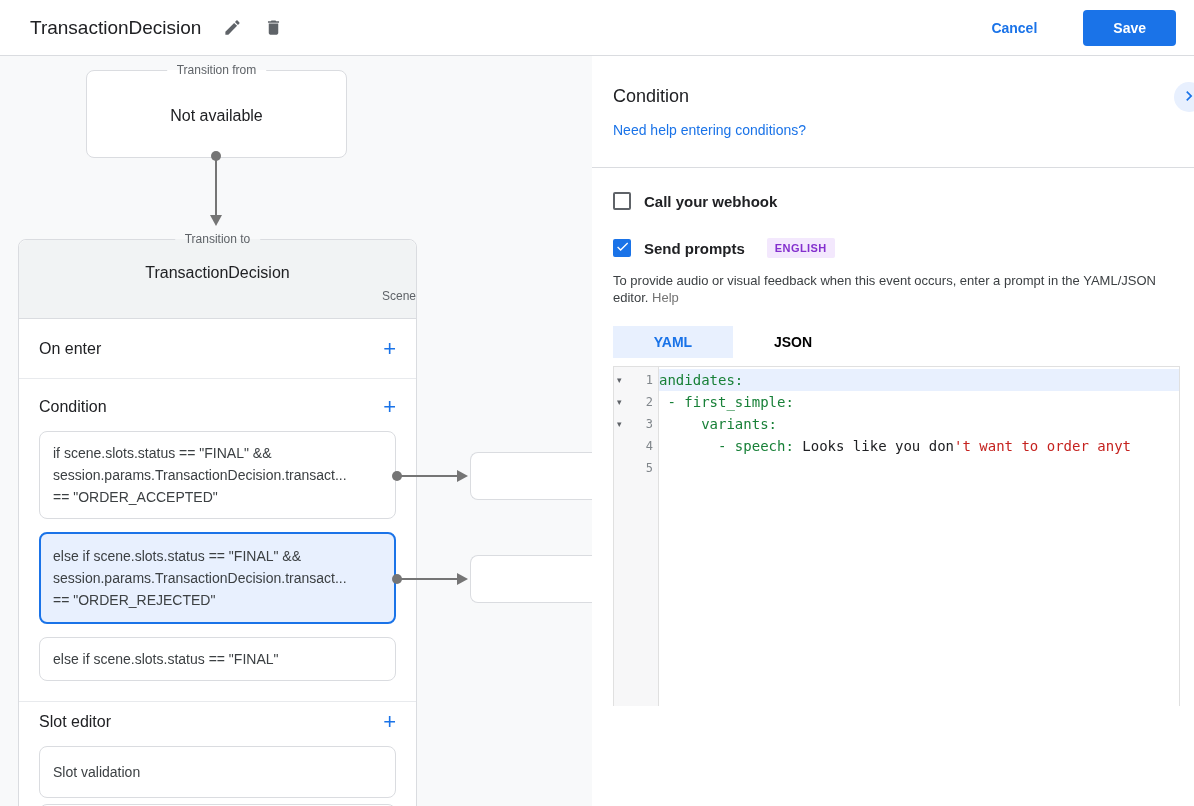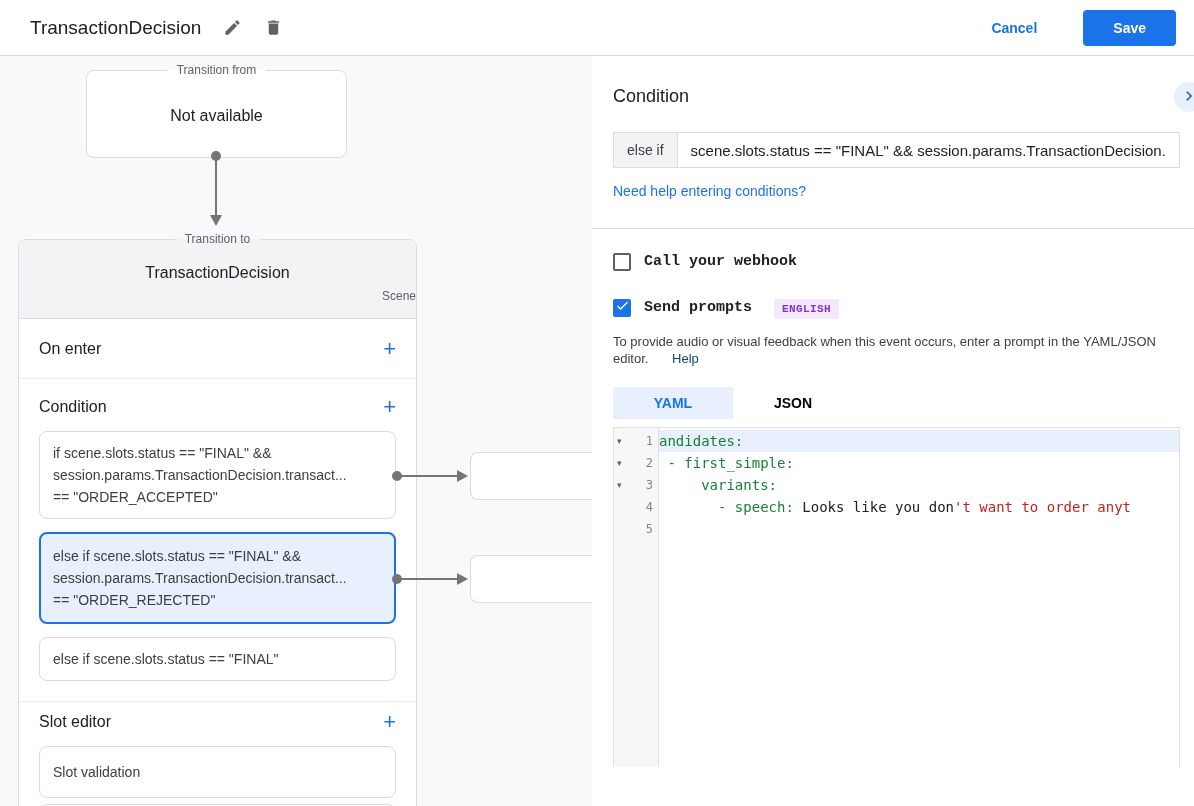--- a/index.html
+++ b/index.html
@@ -110,38 +110,38 @@
     background:#f1f3f4; border-right:1px solid #dadce0; display:flex; align-items:center;
     padding:0 13px; font-size:14px; color:#3c4043; white-space:nowrap;
   }
   .cond-expr{
     flex:1; border:none; outline:none; padding:0 13px; font-family:inherit;
     font-size:15px; color:#202124; background:#fff; white-space:nowrap; overflow:hidden;
   }
   .help-link{ display:inline-block; margin-top:15px; font-size:14px; color:#1a73e8; text-decoration:none; cursor:pointer; }
   .panel-divider{ border:none; border-top:1px solid #dadce0; margin:28px -14px 0 -21px; }
   .when-heading{ margin:28px 0 0; font-size:18px; font-weight:400; color:#202124; }
-  .check-row{ display:flex; align-items:flex-start; margin-top:24px;font-family:Liberation Mono, monospace; }
+  .check-row{ display:flex; align-items:center; margin-top:24px; }
   .check-row.prompts{ margin-top:28px; }
   .checkbox{
     width:18px; height:18px; border:2px solid #5f6368; border-radius:2px;
     background:#fff; cursor:pointer; flex:none;
   }
   .checkbox.checked{
     background:#1a73e8; border-color:#1a73e8;
     display:flex; align-items:center; justify-content:center;
   }
   .checkbox.checked svg{ fill:#fff; width:15px; height:15px; }
   .check-label{ margin-left:13px; font-size:15px; font-weight:bold; color:#202124; }
   .lang-badge{
     margin-left:22px; background:#f3e8fd; color:#8430ce; font-size:11px;
     font-weight:bold; letter-spacing:0.4px; padding:4px 8px; border-radius:2px;
   }
   .prompt-desc{ margin-top:14px; font-size:13px; color:#3c4043; line-height:17px; max-width:570px; }
-  .inline-help{ color:#0c4a6e; text-decoration:none; cursor:pointer;margin-left:20px; }
+  .inline-help{ color:#737373; text-decoration:none; cursor:pointer; }
   .tabs{ display:flex; margin-top:20px; }
   .tab{
     width:120px; height:32px; display:flex; align-items:center; justify-content:center;
     font-size:14px; font-weight:bold; color:#000000; cursor:pointer; border:none; background:none; font-family:inherit;
   }
   .tab.active{ background:#e8f0fe; color:#1a73e8; }
   .editor{ display:flex; margin-top:8px; height:340px; border:1px solid #e0e0e0; border-bottom:none; }
   .gutter{ width:45px; background:#f7f7f8; border-right:1px solid #e0e0e0; padding-top:2px; }
   .gutter-row{ height:22px; display:flex; align-items:center; }
   .fold{ width:14px; padding-left:3px; font-size:9px; color:#5f6368; }
@@ -251,24 +251,20 @@
 
   <aside class="panel">
     <button class="expand-btn">
       <span><svg viewBox="0 0 24 24" width="20" height="20">
             <path d="M10 6L8.59 7.41 13.17 12l-4.58 4.59L10 18l6-6z"></path>
           </svg></span>
     </button>
 
     <h2 class="cond-heading">Condition</h2>
 
-    <div class="cond-row">
-      <div class="cond-op">else if</div>
-      <input class="cond-expr" value="scene.slots.status == &quot;FINAL&quot; &amp;&amp; session.params.TransactionDecision." style="">
-    </div>
 
     <a class="help-link">Need help entering conditions?</a>
 
     <hr class="panel-divider">
 
 
     <div class="check-row">
       <span class="checkbox"></span>
       <span class="check-label">Call your webhook</span>
     </div>

